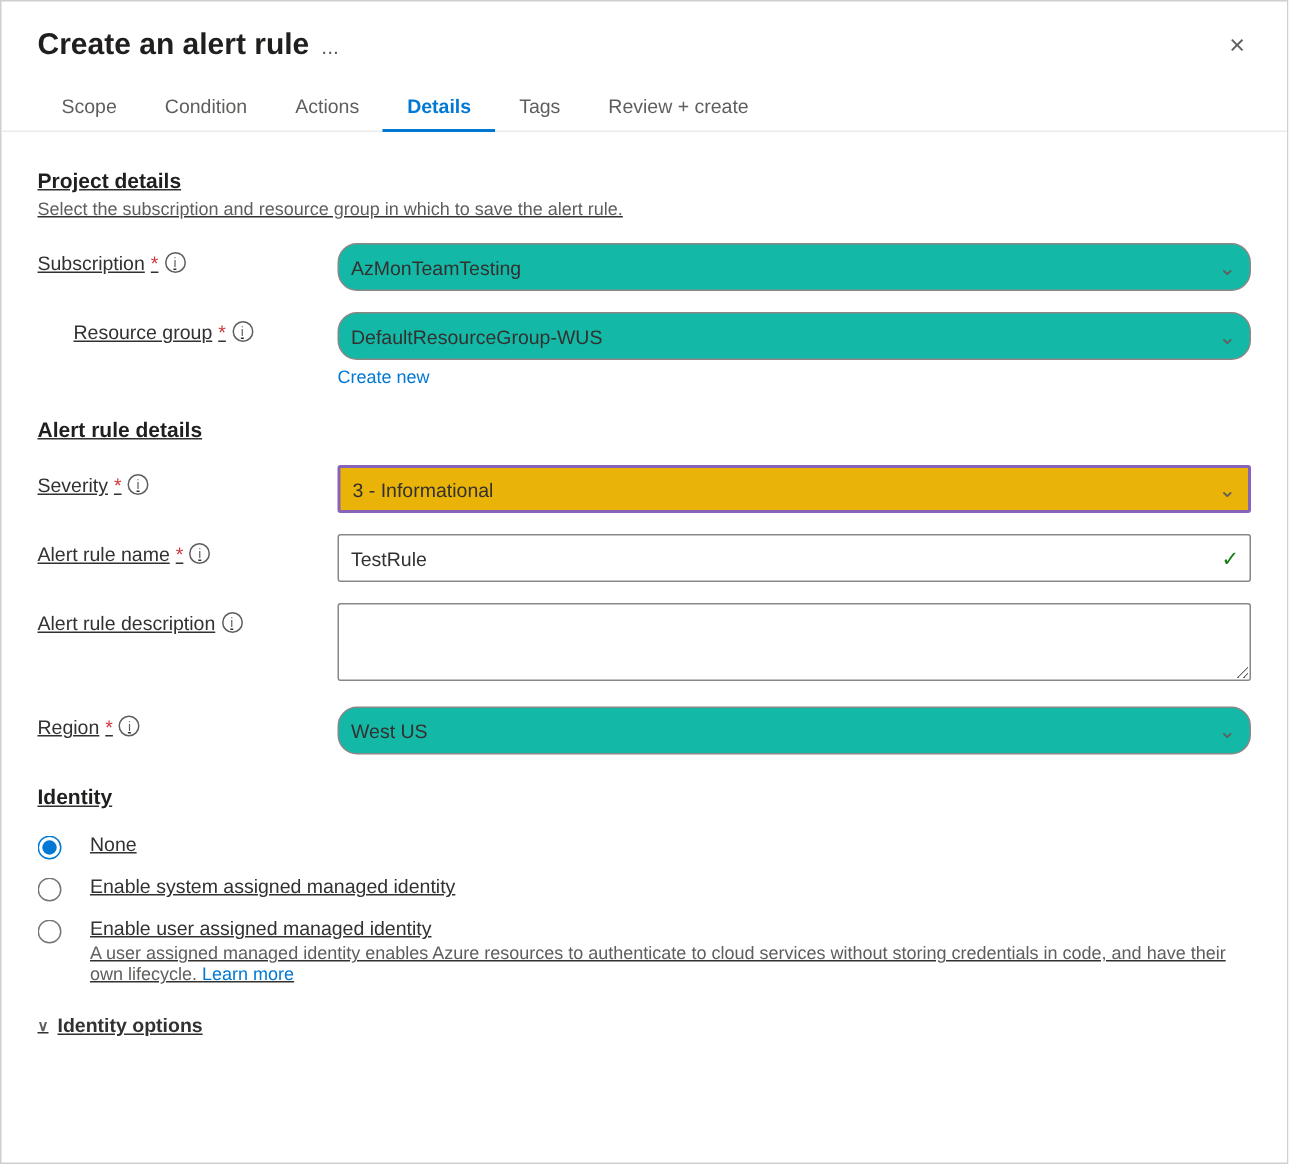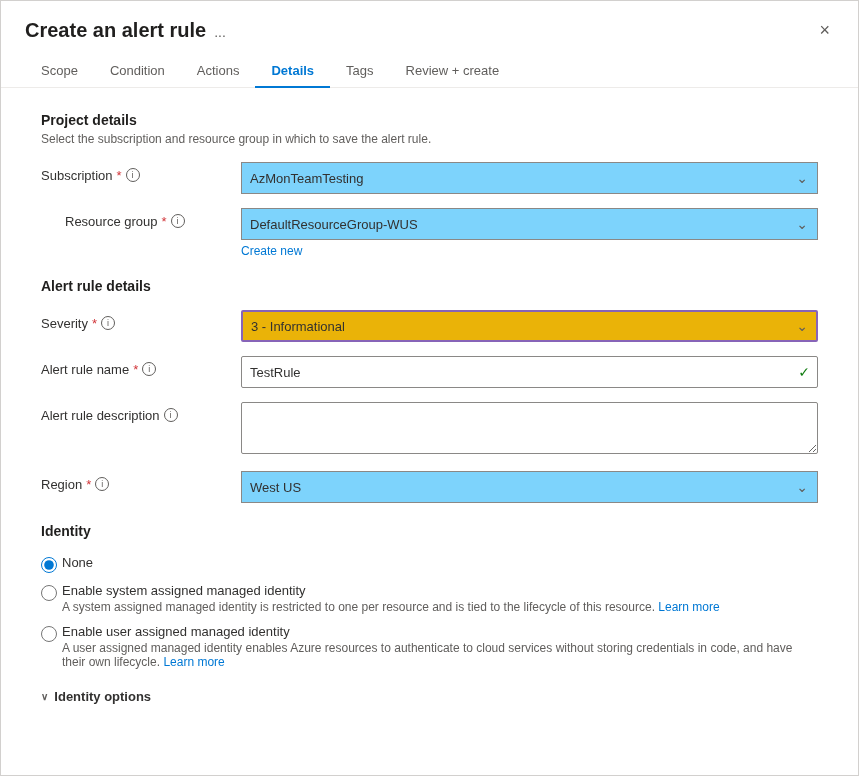--- a/index.html
+++ b/index.html
@@ -58,21 +58,22 @@
       border-bottom: 2px solid transparent;
       margin-bottom: -1px;
       text-decoration: none;
     }
     .nav-tab.active {
       color: #0078d4;
       border-bottom: 2px solid #0078d4;
       font-weight: 600;
     }
     .content {
-      padding: 24px 40px;
+      padding: 24px 24px;
+      text-decoration: underline;
     }
     .section-title {
       font-size: 14px;
       font-weight: 700;
       color: #201f1e;
       margin-bottom: 4px;
     }
     .section-desc {
       font-size: 12px;
       color: #605e5c;
@@ -107,24 +108,24 @@
       cursor: help;
     }
     .form-control {
       flex: 1;
       position: relative;
     }
     .select-box {
       width: 100%;
       padding: 5px 32px 5px 8px;
       border: 1px solid #8a8886;
-      border-radius: 0;
-      font-size: 13px;
-      color: #323130;
-      background: #7dd3fc;
+      border-radius: 13px;
+      font-size: 13px;
+      color: #323130;
+      background: #14b8a6;
       appearance: none;
       cursor: pointer;
       height: 32px;
     }
     .select-wrapper {
       position: relative;
     }
     .select-wrapper::after {
       content: '⌄';
       position: absolute;
@@ -194,21 +195,21 @@
     }
     .radio-group {
       display: flex;
       flex-direction: column;
       gap: 10px;
       margin-top: 8px;
     }
     .radio-item {
       display: flex;
       align-items: flex-start;
-      gap: 5px;
+      gap: 19px;
     }
     .radio-input {
       margin-top: 2px;
       width: 16px;
       height: 16px;
       flex-shrink: 0;
       cursor: pointer;
       accent-color: #0078d4;
     }
     .radio-label {
@@ -376,24 +377,20 @@
       <div class="radio-item">
         <input type="radio" class="radio-input" name="identity" id="identity-none" checked="" style="">
         <div>
           <label class="radio-label" for="identity-none">None</label>
         </div>
       </div>
       <div class="radio-item">
         <input type="radio" class="radio-input" name="identity" id="identity-system" style="">
         <div>
           <label class="radio-label" for="identity-system">Enable system assigned managed identity</label>
-          <div class="radio-desc">
-            <span>A system assigned managed identity is restricted to one per resource and is tied to the lifecycle of this resource.</span>
-            <a class="learn-more">Learn more</a>
-          </div>
         </div>
       </div>
       <div class="radio-item">
         <input type="radio" class="radio-input" name="identity" id="identity-user" style="">
         <div>
           <label class="radio-label" for="identity-user">Enable user assigned managed identity</label>
           <div class="radio-desc">
             <span>A user assigned managed identity enables Azure resources to authenticate to cloud services without storing credentials in code, and have their own lifecycle.</span>
             <a class="learn-more">Learn more</a>
           </div>

